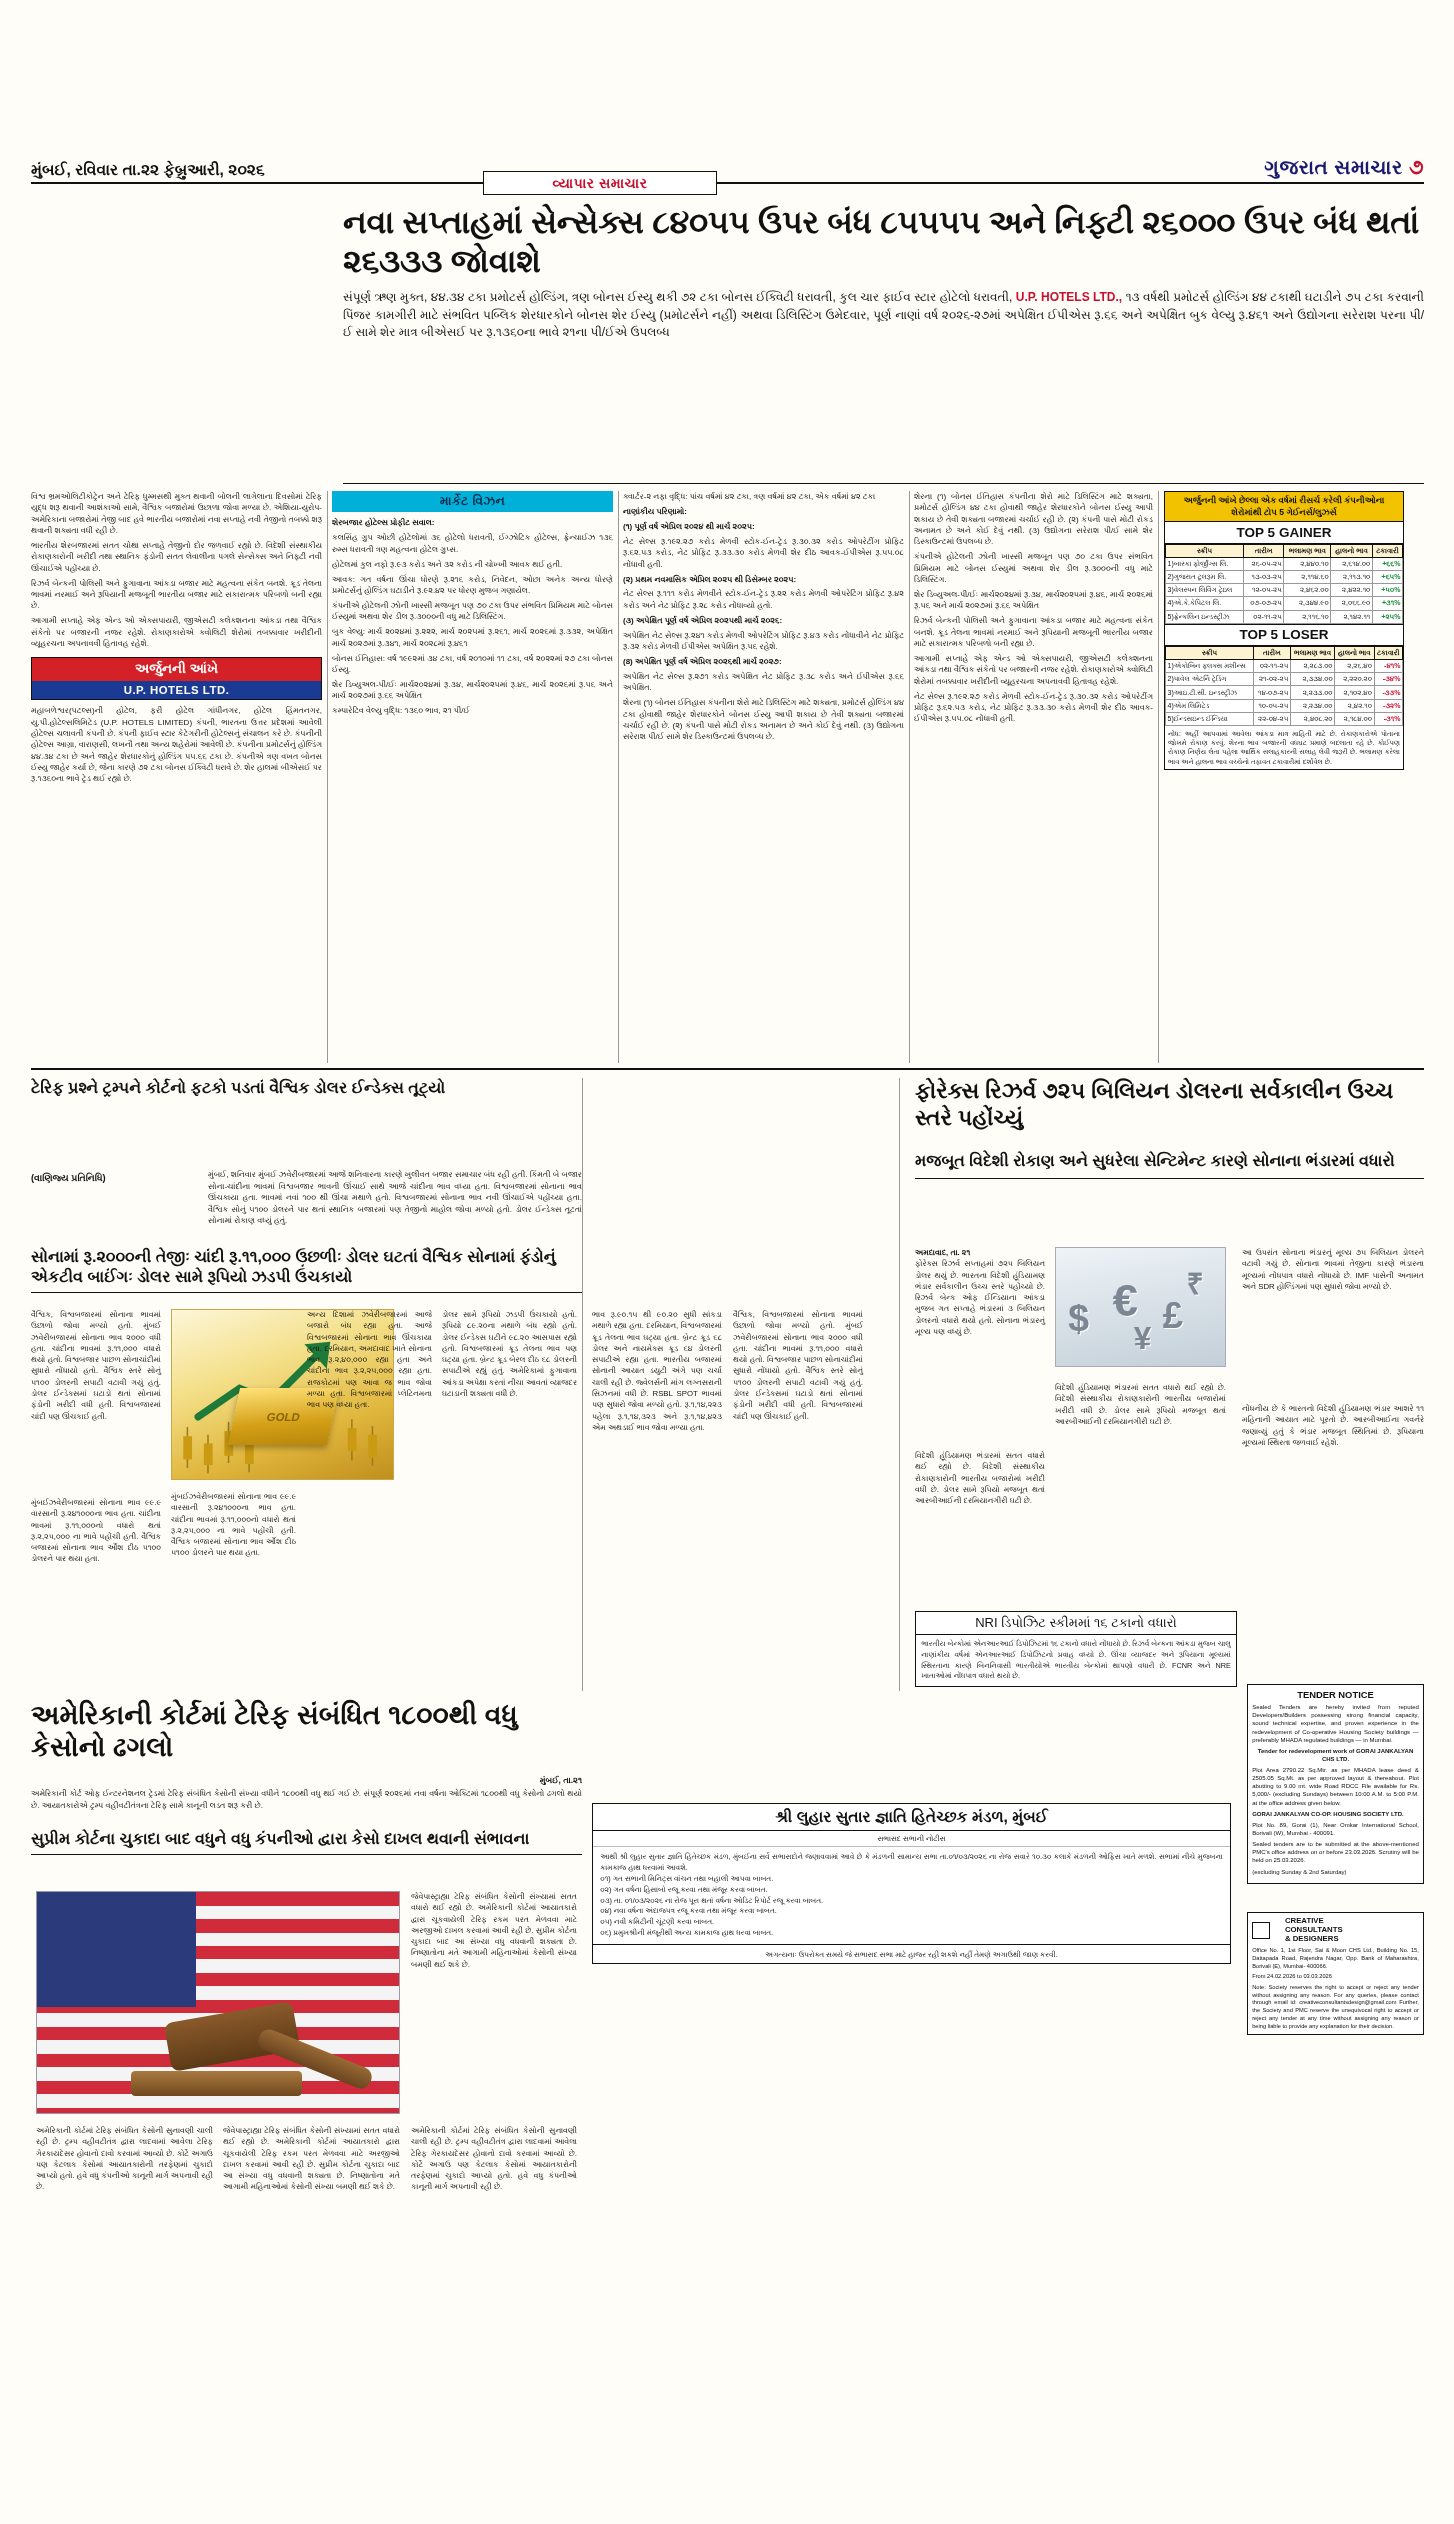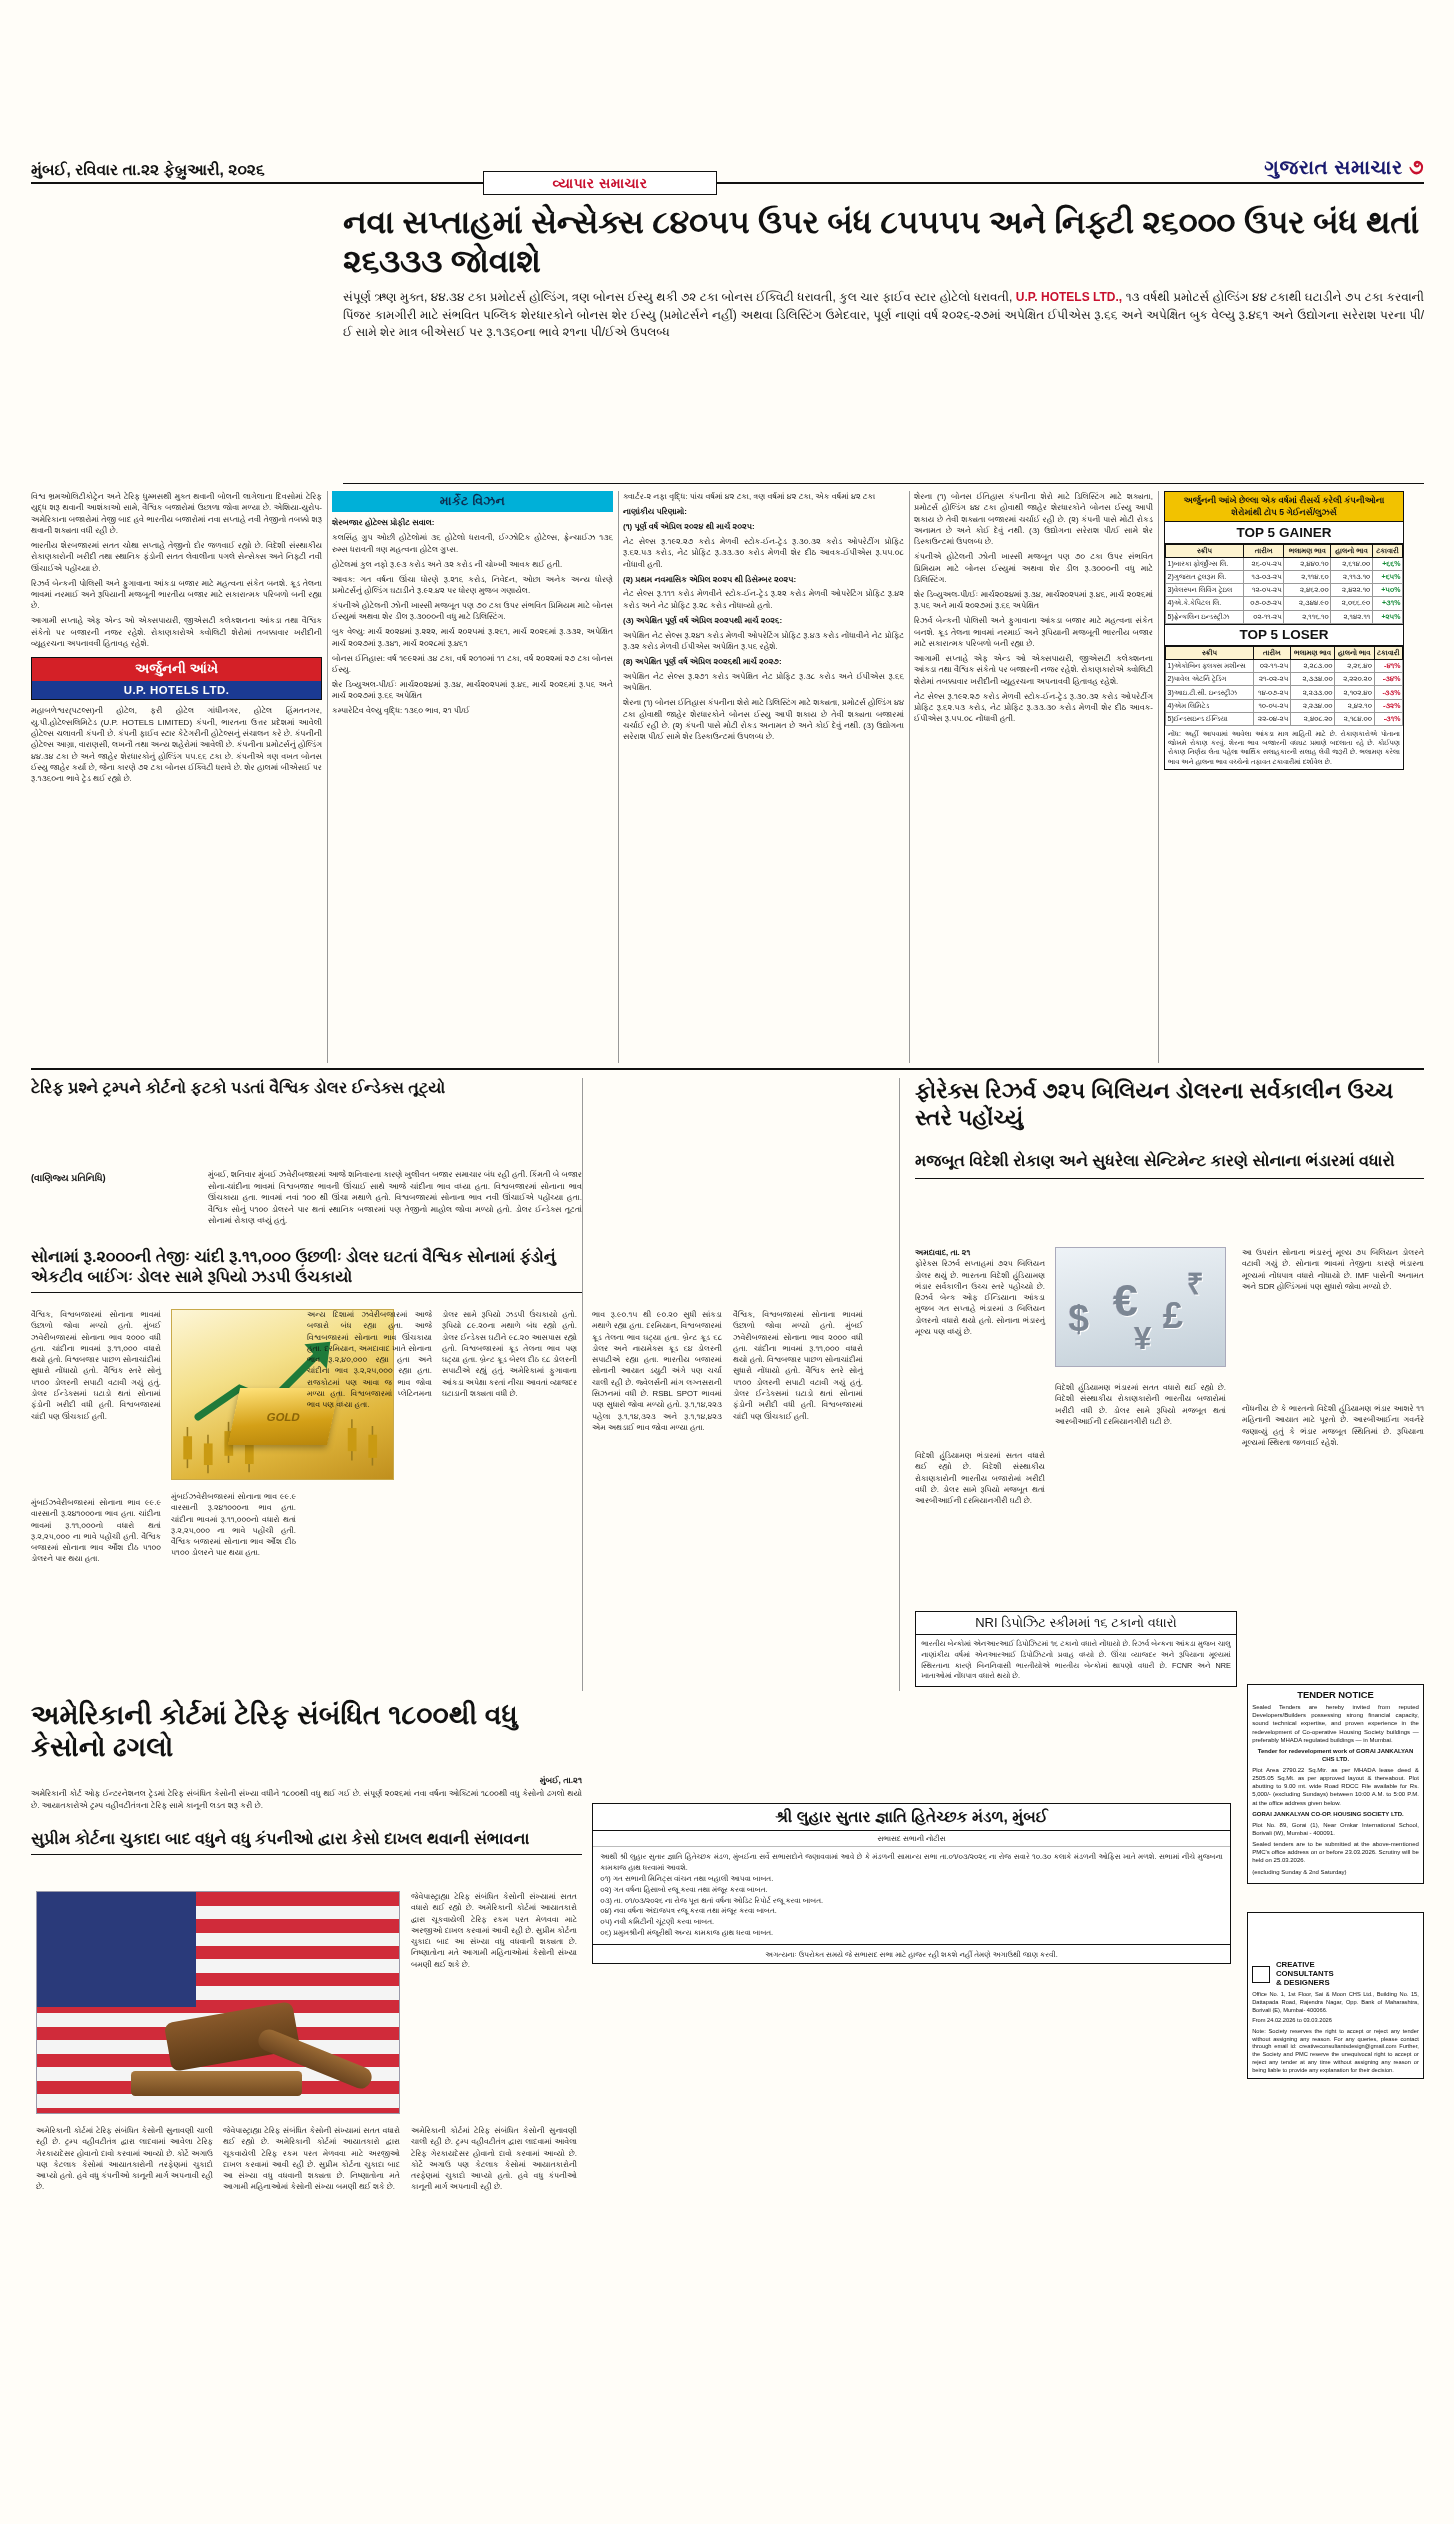--- a/index.html
+++ b/index.html
@@ -205,21 +205,21 @@
   
   .tender {
     position:absolute; left:1247px; top:1684px; width:177px; border:1px solid #111; background:#fff; padding:4.2px;
   }
   .tender h4 { margin:0 0 3.1px 0; text-align:center; font-size:9.4px; }
   .tender p { margin:0 0 3.1px 0; font-size:6px; line-height:1.35; text-align:justify; }
 
   .cc-box {
     position:absolute; left:1247px; top:1912px; width:177px; border:1px solid #111; background:#fff; padding:4.2px;
   }
-  .cc-box .logo { display:flex; align-items:center; gap:6px;margin-top:44px; }
+  .cc-box .logo { display:flex; align-items:center; gap:15px; }
   .cc-box .sq { width:17.7px; height:17.7px; border:1.6px solid #111; }
   .cc-box .t1 { font-size:7.8px; font-weight:bold; line-height:1.15; }
   .cc-box p { margin:3.1px 0 0 0; font-size:5.7px; line-height:1.35; text-align:justify; }
 
   
   .lohar {
     position:absolute; left:592px; top:1803px; width:639px; border:1px solid #111; background:#fff;
   }
   .lohar .hd { text-align:center; font-size:15.6px; font-weight:bold; padding:4.2px 0; border-bottom:1px solid #111;}
   .lohar .bd { padding:5.2px 7.3px; font-size:7.3px; line-height:1.5; text-align:justify; }

